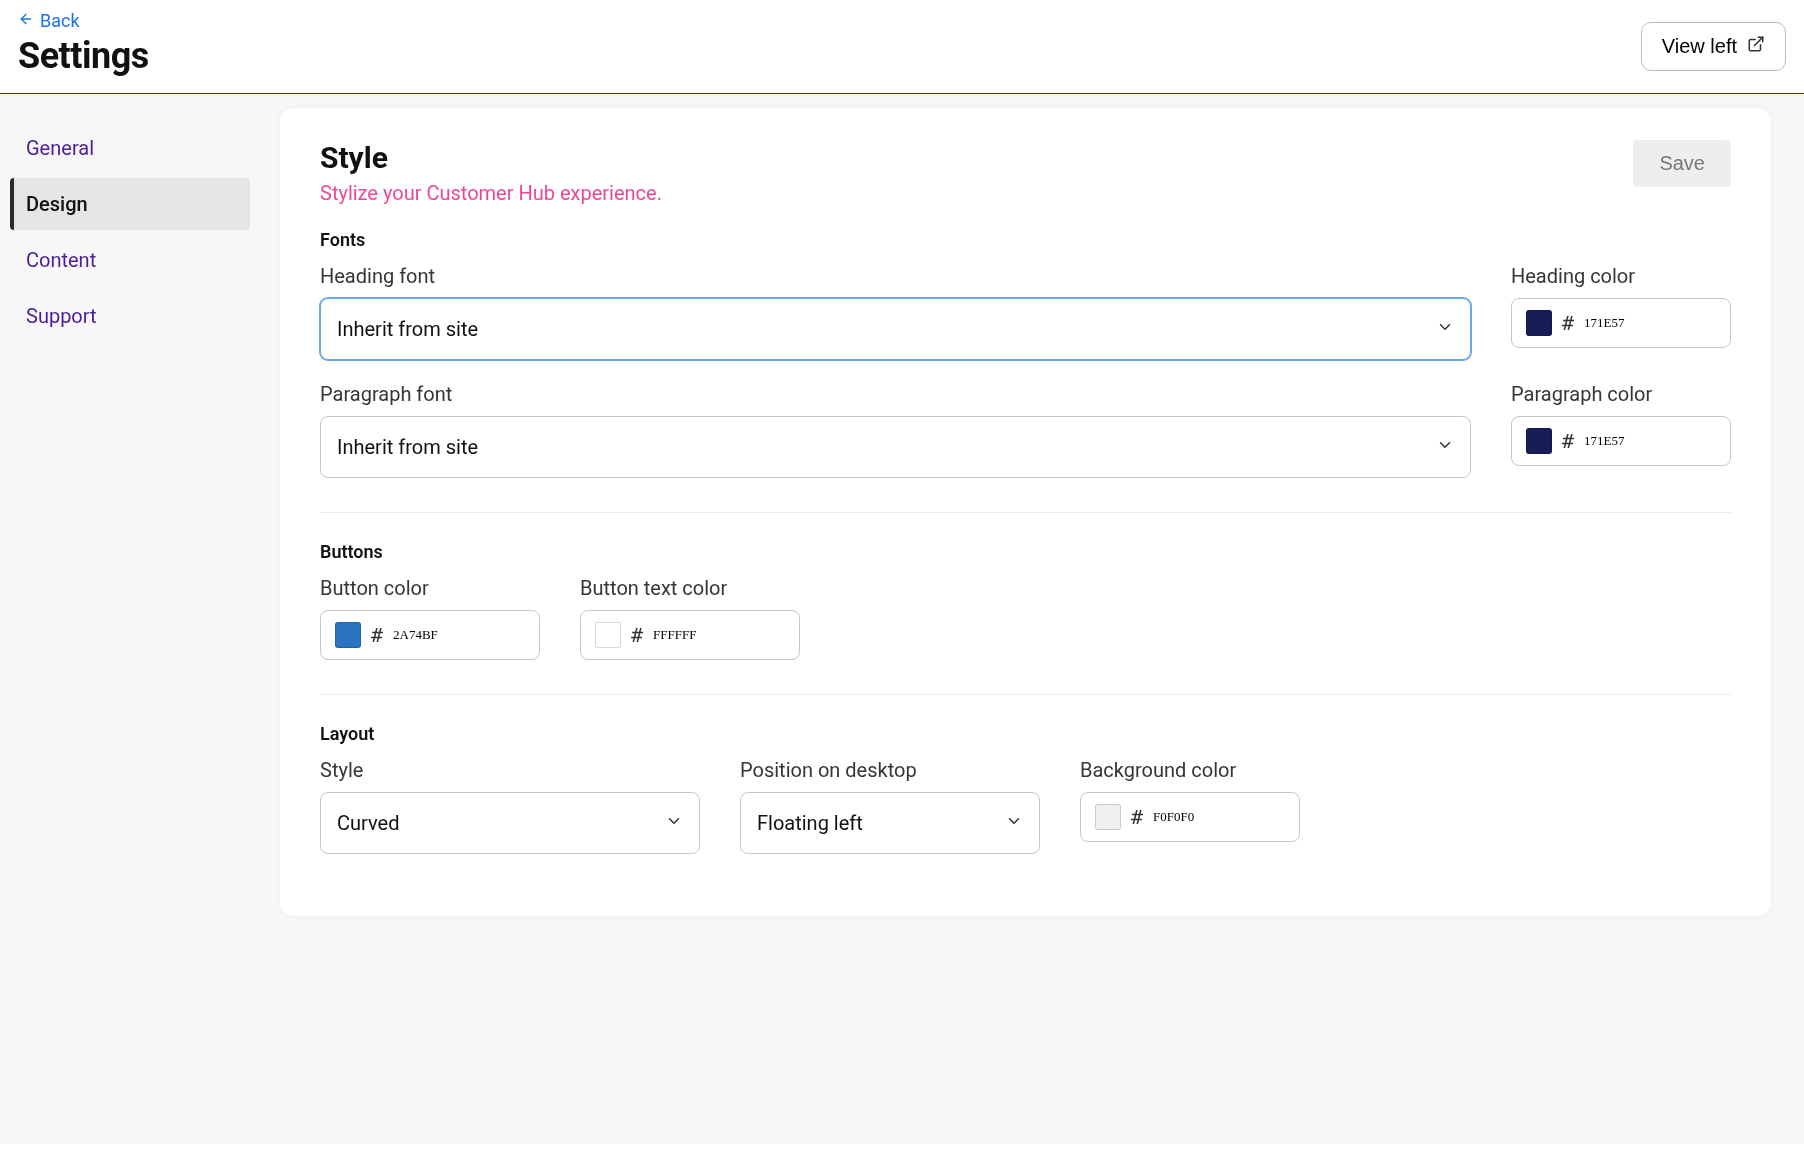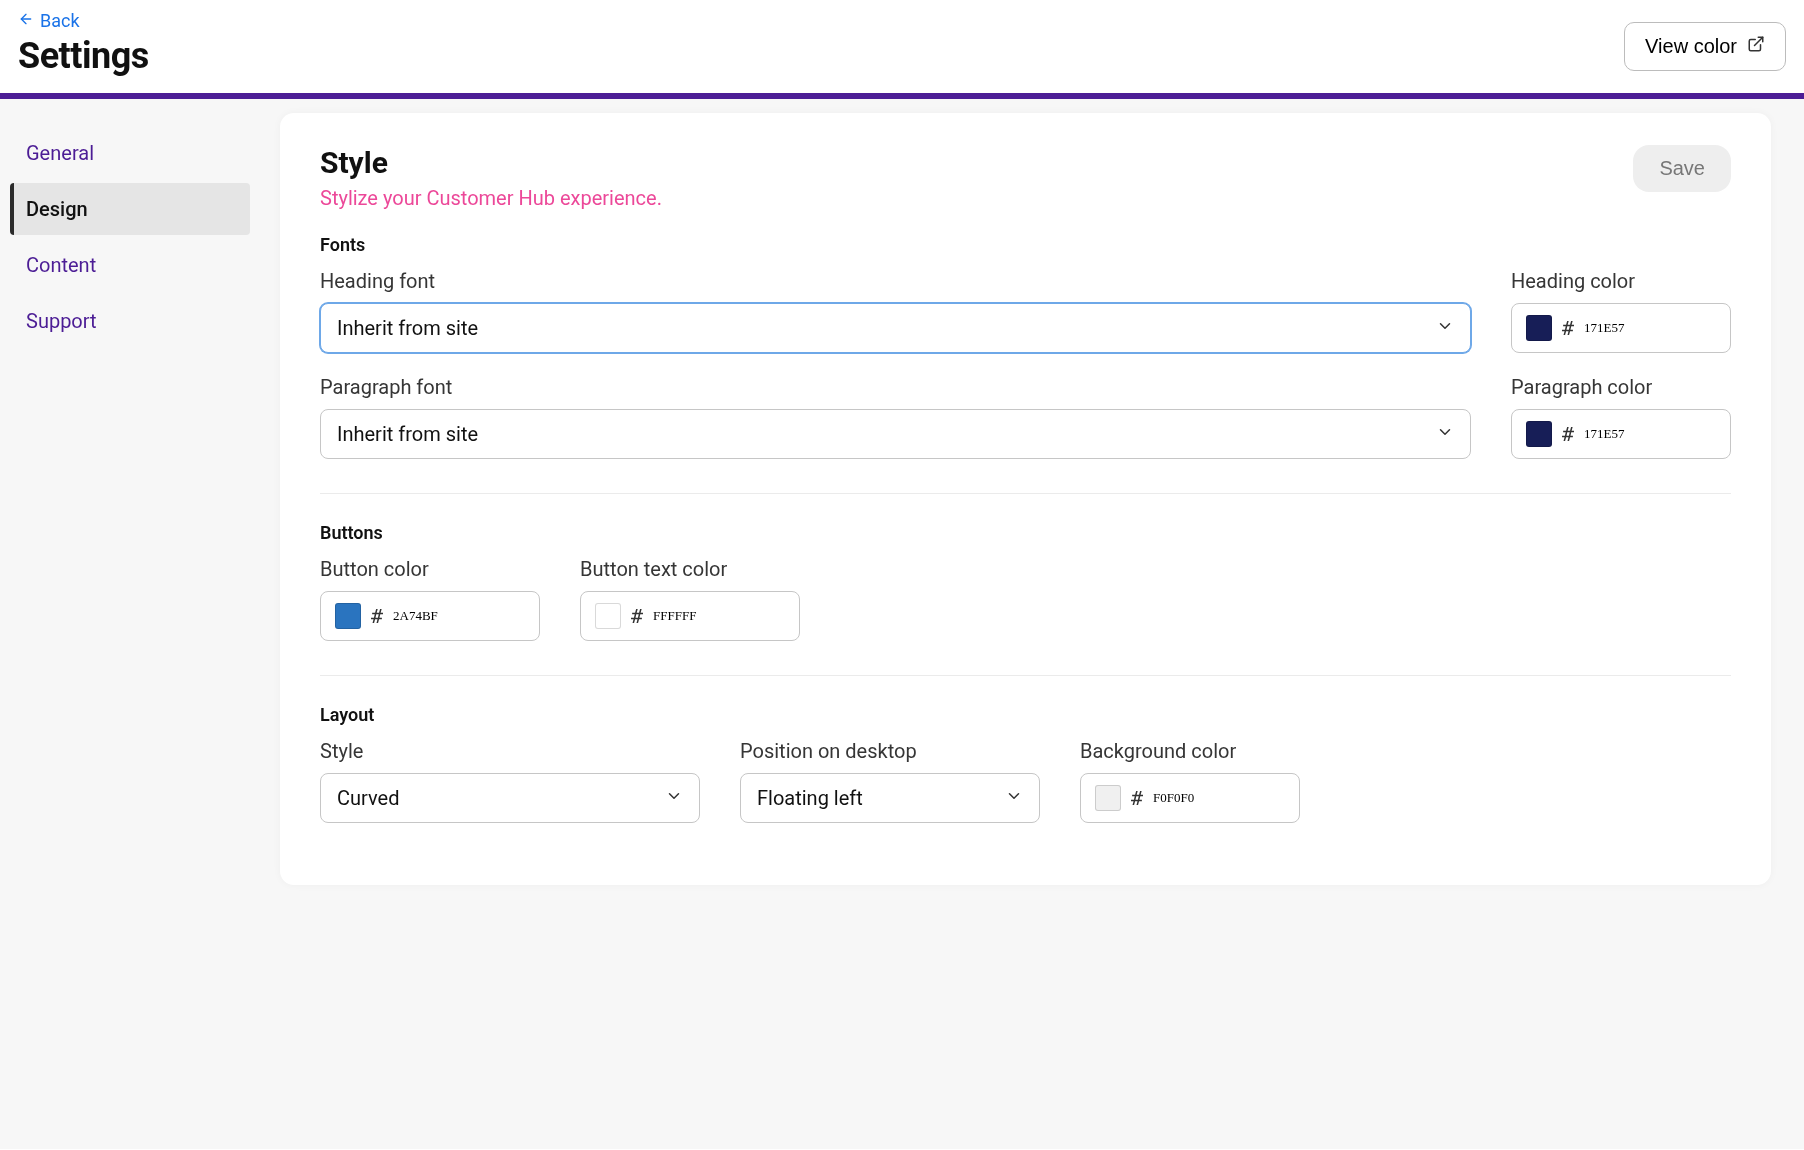--- a/index.html
+++ b/index.html
@@ -1,48 +1,48 @@
 <!DOCTYPE html>
 <html><head>
   <meta charset="utf-8">
   <style>
     * { box-sizing: border-box; margin: 0; padding: 0; }
     body { font-family: -apple-system, BlinkMacSystemFont, "Segoe UI", Roboto, sans-serif; background: #fff; color: #111; }
 
     
-    .header { padding: 10px 18px 0 18px; border-bottom: 6px solid #4c1d95; display: flex; justify-content: space-between; align-items: flex-start; }
+    .header { padding: 10px 18px 0 18px; border-bottom: 1px solid #4c1d95; display: flex; justify-content: space-between; align-items: flex-start; }
     .header-left { display: flex; flex-direction: column; }
     .back-link { display: inline-flex; align-items: center; gap: 6px; color: #1a73e8; font-size: 18px; text-decoration: none; cursor: pointer; margin-bottom: 4px; }
     .back-link svg { width: 16px; height: 16px; }
     .page-title { font-size: 36px; font-weight: 700; letter-spacing: -0.5px; margin-bottom: 16px; }
     .view-live-btn { border: 1px solid #bcbcbc; background: #fff; border-radius: 10px; padding: 12px 20px; font-size: 20px; display: inline-flex; align-items: center; gap: 10px; cursor: pointer; margin-top: 12px; }
     .view-live-btn svg { width: 18px; height: 18px; }
 
     
     .body-wrap { display: flex; background: #f7f7f7; min-height: calc(100vh - 100px); }
     .sidebar { width: 260px; padding: 28px 10px 10px 10px; }
     .sidebar-item { display: block; padding: 14px 16px; font-size: 20px; color: #4c1d95; border-radius: 4px; cursor: pointer; margin-bottom: 4px; }
     .sidebar-item.active { background: #e5e5e5; border-left: 4px solid #2b2b2b; padding-left: 12px; color: #111; font-weight: 500; }
 
     .main { flex: 1; padding: 14px 33px 40px 20px; }
     .panel { background: #fff; border-radius: 14px; box-shadow: 0 0 8px rgba(0,0,0,.04); padding: 32px 40px 40px; }
 
     .panel-header { display: flex; justify-content: space-between; align-items: flex-start; margin-bottom: 24px; }
     .panel-title { font-size: 30px; font-weight: 700; margin-bottom: 6px; }
     .panel-subtitle { font-size: 20px; color: #ec4899; }
-    .save-btn { background: #eeeeee; color: #777; border: none; border-radius: 16px; padding: 12px 26px; font-size: 20px; cursor: pointer; }
+    .save-btn { background: #eeeeee; color: #777; border: none; border-radius: 4px; padding: 12px 26px; font-size: 20px; cursor: pointer; }
 
     .section-label { font-size: 18px; font-weight: 600; margin-bottom: 14px; }
     .section-divider { border: none; border-top: 1px solid #ebebeb; margin: 34px 0 28px; }
 
     .row { display: flex; gap: 40px; margin-bottom: 22px; align-items: flex-start; }
     .field-label { font-size: 20px; color: #363636; margin-bottom: 10px; }
 
     
-    .select { position: relative; border: 1px solid #c6c6c6; border-radius: 8px; height: 50px; display: flex; align-items: center; padding: 0 48px 0 16px; font-size: 20px; cursor: pointer; background: #fff; }
+    .select { position: relative; border: 1px solid #c6c6c6; border-radius: 8px; height: 62px; display: flex; align-items: center; padding: 0 48px 0 16px; font-size: 20px; cursor: pointer; background: #fff; }
     .select.focused { border-color: #6ea8e8; box-shadow: 0 0 0 1px #6ea8e8; }
     .select .chevron { position: absolute; right: 16px; top: 50%; transform: translateY(-50%); }
     .chevron svg { width: 18px; height: 18px; }
 
     
     .color-input { display: flex; align-items: center; gap: 10px; border: 1px solid #c6c6c6; border-radius: 8px; height: 50px; padding: 0 14px; background: #fff; cursor: pointer; }
     .swatch { width: 26px; height: 26px; border-radius: 3px; border: 1px solid rgba(0,0,0,.15); flex-shrink: 0; }
     .hash { font-size: 20px; font-family: ui-monospace, Menlo, Consolas, monospace; color: #333; }
     .color-value { font-size: 13px; font-family: Liberation Serif, serif; border: none; outline: none; width: 100px; background: transparent; }
 
@@ -62,21 +62,21 @@
         <svg viewBox="0 0 24 24" fill="none" stroke="#1a73e8" stroke-width="2" stroke-linecap="round" stroke-linejoin="round">
             <line x1="19" y1="12" x2="5" y2="12"></line>
             <polyline points="12 19 5 12 12 5"></polyline>
           </svg>
       </span>
       <span>Back</span>
     </a>
     <h1 class="page-title">Settings</h1>
   </div>
   <button class="view-live-btn">
-    <span>View color</span>
+    <span>View left</span>
     <span>
       <svg viewBox="0 0 24 24" fill="none" stroke="#333" stroke-width="2" stroke-linecap="round" stroke-linejoin="round">
           <path d="M18 13v6a2 2 0 0 1-2 2H5a2 2 0 0 1-2-2V8a2 2 0 0 1 2-2h6"></path>
           <polyline points="15 3 21 3 21 9"></polyline>
           <line x1="10" y1="14" x2="21" y2="3"></line>
         </svg>
     </span>
   </button>
 </div>
 

